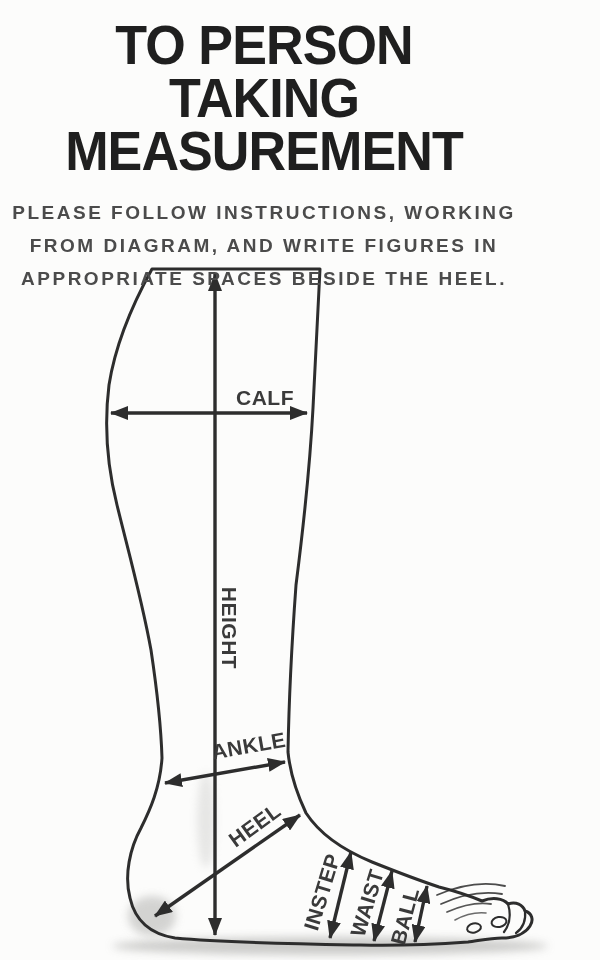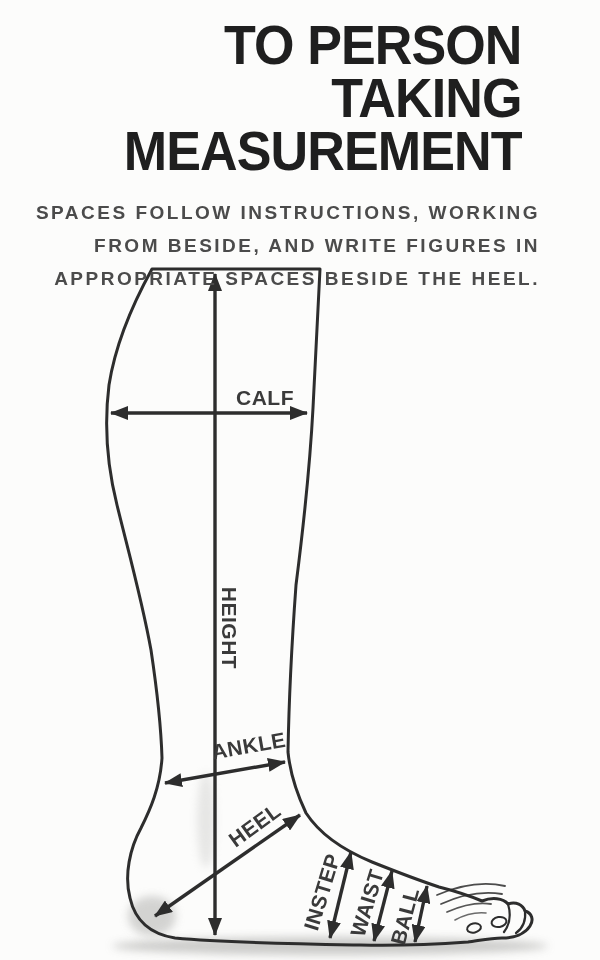--- a/index.html
+++ b/index.html
@@ -4,21 +4,21 @@
 <style>
   html, body { margin: 0; padding: 0; }
   .page {
     position: relative;
     width: 600px;
     height: 960px;
     background: #fcfcfb;
     overflow: hidden;
     font-family: "Liberation Sans", sans-serif;
   }
-  .header { position: absolute; top: 0; left: 12px; width: 528px; text-align: right; }
+  .header { position: absolute; top: 0; left: 0; width: 528px; text-align: center; }
   .title {
     margin: 0;
     padding-top: 18px;
     font-weight: 700;
     font-size: 56px;
     line-height: 0.95;
     letter-spacing: -1px;
     color: #1f1f1f;
   }
   .title span { display: block; transform: scaleX(0.93); }
@@ -109,19 +109,19 @@
       <text transform="translate(412 918) rotate(-75)">BALL</text>
     </g>
   </svg>
 
   <div class="header">
     <h1 class="title">
       <span>TO PERSON TAKING</span>
       <span>MEASUREMENT</span>
     </h1>
     <p class="subtitle">
-      <span>SPACES FOLLOW INSTRUCTIONS, WORKING</span>
-      <span>FROM BESIDE, AND WRITE FIGURES IN</span>
+      <span>PLEASE FOLLOW INSTRUCTIONS, WORKING</span>
+      <span>FROM DIAGRAM, AND WRITE FIGURES IN</span>
       <span>APPROPRIATE SPACES BESIDE THE HEEL.</span>
     </p>
   </div>
 
 </div>
 
 </body></html>

